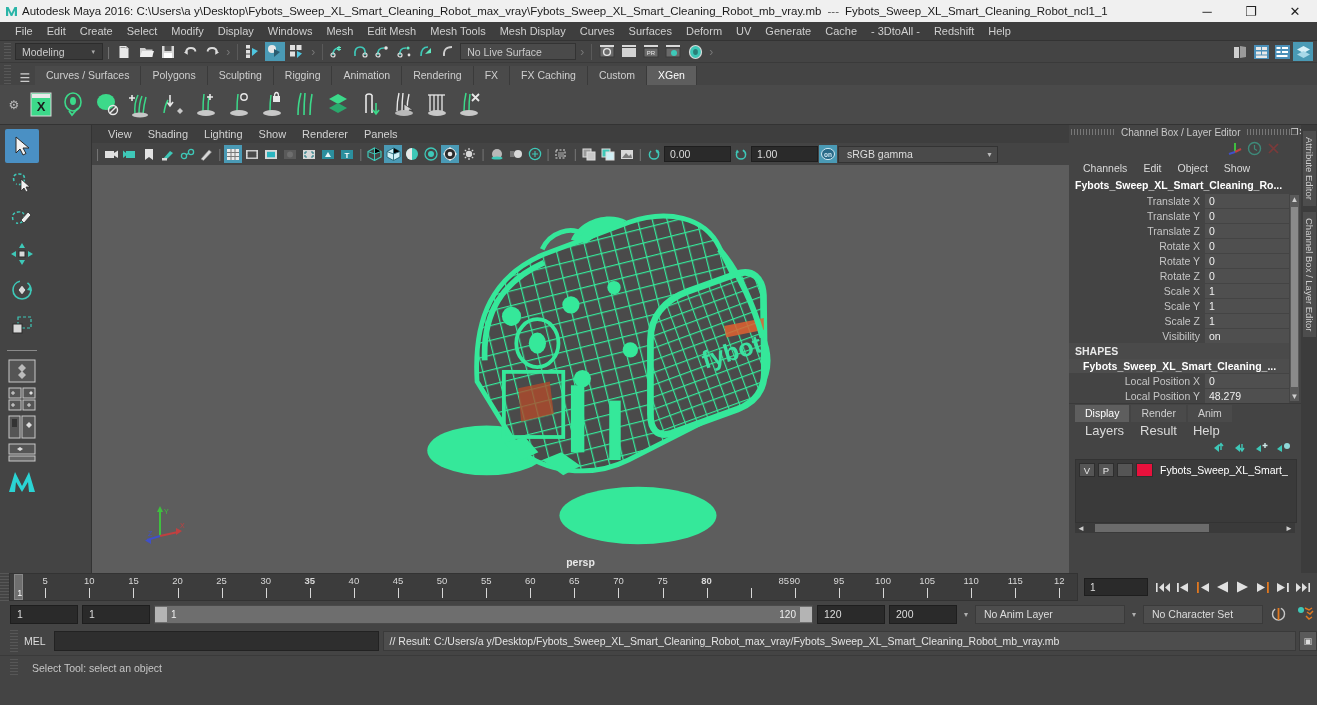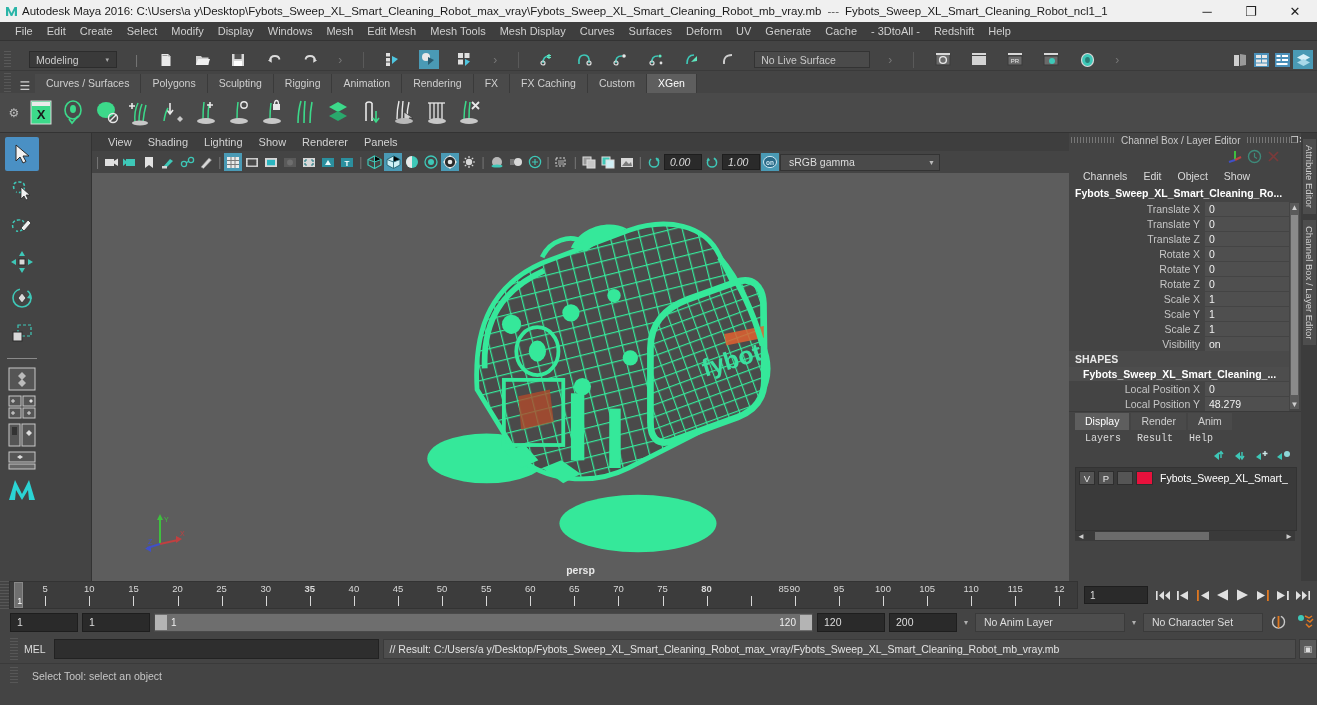--- a/index.html
+++ b/index.html
@@ -12,21 +12,21 @@
   #titlebar .ttext { white-space:nowrap; overflow:hidden; }
   #titlebar .sep { padding:0 6px; color:#555; }
   #titlebar .spacer { flex:1; }
   .winbtn { width:44px; height:22px; display:flex; align-items:center; justify-content:center; font-size:13px; color:#222; }
 
   
   #menubar { height:19px; background:#3e3e3e; display:flex; align-items:center; padding-left:8px; border-bottom:1px solid #333; }
   #menubar .mi { padding:0 7px; line-height:19px; font-size:11px; color:#d0d0d0; white-space:nowrap; }
 
   
-  #statusline { height:22px; background:#444; display:flex; align-items:center; padding-left:4px; gap:16px; border-bottom:1px solid #3a3a3a;margin-top:8px; }
+  #statusline { height:22px; background:#444; display:flex; align-items:center; padding-left:4px; gap:2px; border-bottom:1px solid #3a3a3a; }
   .grip { width:7px; height:18px; background:
       repeating-linear-gradient(to bottom, #6a6a6a 0 1px, transparent 1px 3px);
       margin-right:2px; opacity:.55; }
   .combo { height:17px; background:#3a3a3a; border:1px solid #2c2c2c; display:flex; align-items:center;
            padding:0 2px 0 6px; font-size:10.5px; color:#ccc; }
   .combo .arrow { margin-left:auto; padding:0 5px; font-size:7px; color:#aaa; }
   .tbsep { width:1px; height:16px; background:#5a5a5a; margin:0 3px; }
   .tbpar { color:#777; font-size:12px; padding:0 2px; }
   .ticon { width:20px; height:19px; display:flex; align-items:center; justify-content:center; }
   .ticon.on { background:#4a9ab5; }
@@ -54,22 +54,22 @@
   .tdiv { width:30px; height:1px; background:#8a8a8a; margin:5px 0; }
   .lay { width:32px; display:flex; flex-direction:column; align-items:center; }
 
   
   #vpcol { flex:1; display:flex; flex-direction:column; border-left:1px solid #333;margin-left:47px; }
   #vpmenu { height:18px; background:#3e3e3e; display:flex; align-items:center; padding-left:8px; }
   #vpmenu .vm { padding:0 8px; font-size:11px; color:#d2d2d2; }
   #vptools { height:22px; background:#444; display:flex; align-items:center; padding-left:2px; gap:1px; }
   .vi { width:18px; height:18px; display:flex; align-items:center; justify-content:center;}
   .vi.on { background:#4a9ab5; }
-  .numfield { height:16px; width:38px; background:#2a2a2a; border:1px solid #1e1e1e; color:#ddd;
-              font-size:10.5px; display:flex; align-items:center; padding-left:5px;font-style:italic;}
+  .numfield { height:16px; width:67px; background:#2a2a2a; border:1px solid #1e1e1e; color:#ddd;
+              font-size:10.5px; display:flex; align-items:center; padding-left:5px;}
   .gammasel { height:17px; width:160px; background:#4a4a4a; border:1px solid #333; display:flex;
               align-items:center; padding:0 4px 0 8px; font-size:10.5px; color:#ddd; }
   .gammasel .ar { margin-left:auto; font-size:7px; color:#bbb;}
   #viewport { flex:1; background:#5d5d5d; position:relative; overflow:hidden; }
   #persp { position:absolute; left:0; right:0; bottom:5px; text-align:center; font-size:10.5px; color:#e8e8e8; font-weight:bold;}
   #gizmo { position:absolute; left:52px; bottom:25px; width:46px; height:46px;}
 
   
   #rightcol { width:248px; background:#444; display:flex; }
   #cbwrap { flex:1; display:flex; flex-direction:column; min-width:0; }
@@ -93,21 +93,21 @@
   
   #vtabs { width:16px; background:#3c3c3c; display:flex; flex-direction:column; align-items:center; padding-top:6px; gap:6px;}
   .vtab { writing-mode:vertical-rl; background:#4d4d4d; color:#cfcfcf; font-size:9.5px; padding:6px 1px; white-space:nowrap;}
 
   
   #layered { border-top:1px solid #3a3a3a; }
   #ltabs { height:18px; display:flex; align-items:flex-end; padding-left:6px; }
   .ltab { padding:0 10px; height:17px; line-height:17px; font-size:10.5px; background:#4a4a4a; color:#cfcfcf; margin-right:2px;}
   .ltab.active { background:#5e5e5e; color:#fff;}
   #lmenus { height:17px; display:flex; align-items:center; padding-left:8px;}
-  #lmenus .lm { padding:0 8px; font-size:10px; color:#dadada;font-family:Liberation Mono, monospace;}
+  #lmenus .lm { padding:0 8px; font-size:13px; color:#dadada;}
   #lbtns { height:18px; display:flex; align-items:center; justify-content:flex-end; gap:6px; padding-right:10px;}
   #llist { height:64px; background:#3a3a3a; margin:2px 4px 0 6px; border:1px solid #333; padding:3px;}
   .lrow { display:flex; align-items:center; gap:3px; font-size:10.5px;}
   .lcell { width:16px; height:14px; background:#555; border:1px solid #2e2e2e; display:flex; align-items:center;
            justify-content:center; color:#e6e6e6; font-size:9.5px;}
   .lcolor { width:17px; height:14px; border:1px solid #2e2e2e;}
   .lname { color:#fff; white-space:nowrap; overflow:hidden; padding-left:4px;}
   #lhsb { height:10px; margin:0 6px; background:#3a3a3a; display:flex; align-items:center; }
   #lhsb .bar { height:8px; background:#6b6b6b; width:52%; margin-left:8px;}
   #lhsb .a { color:#ccc; font-size:8px; padding:0 2px;}

